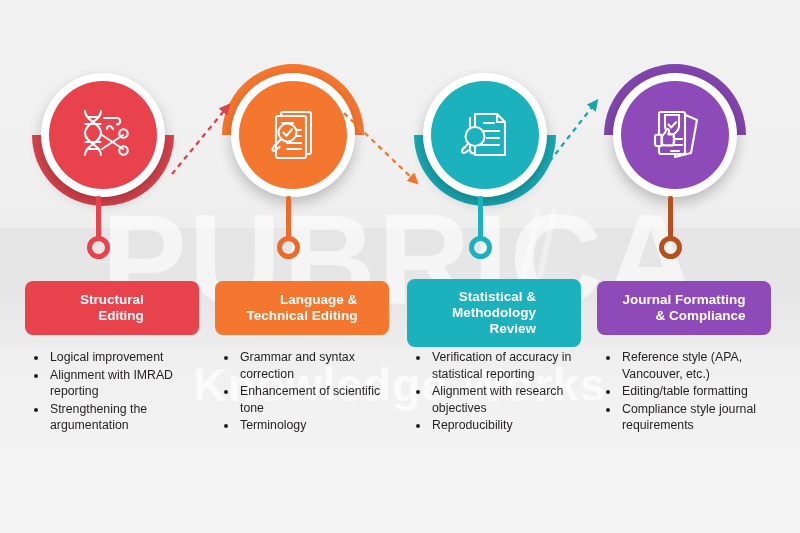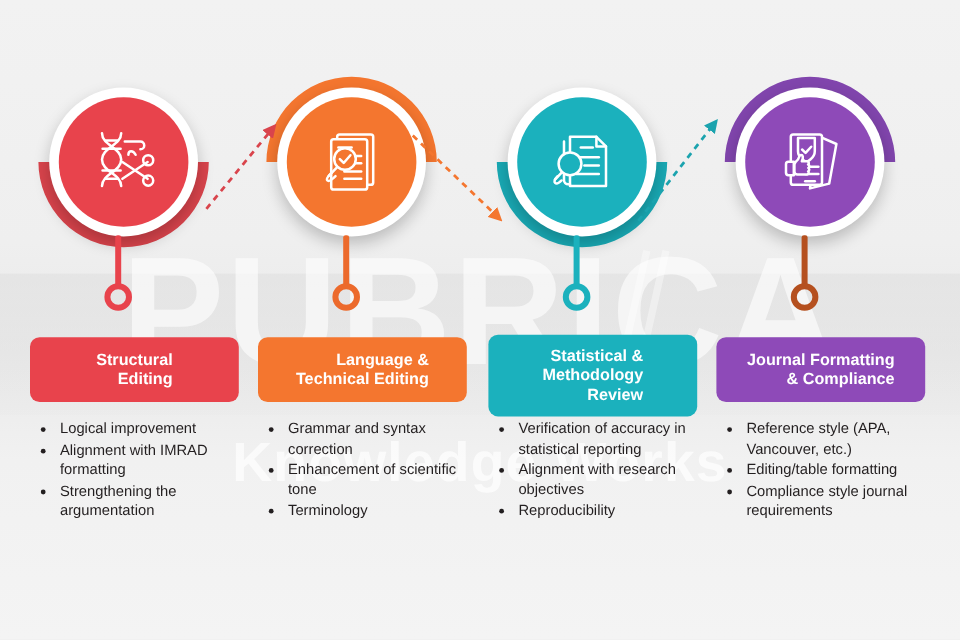--- a/index.html
+++ b/index.html
@@ -229,21 +229,21 @@
     <div class="stem" style="background:#e8434c;"></div>
     <div class="ringdot" style="border-color:#e8434c;"></div>
     <div class="chip" style="background:#e8434c;">
       <div>
         <span>Structural</span>
         <span>Editing</span>
       </div>
     </div>
     <ul class="blist">
       <li>Logical improvement</li>
-      <li>Alignment with IMRAD formatting</li>
+      <li>Alignment with IMRAD reporting</li>
       <li>Strengthening the argumentation</li>
     </ul>
   </div>
 
   <div class="col" id="col1">
     <svg class="arc" viewBox="0 0 146 146">
       <path d="M2,73 A71,71 0 0 1 144,73 L113,73 A40,40 0 0 0 33,73 Z" fill="#f4762f"></path>
     </svg>
     <div class="node">
       <div class="disc" style="background:#f4762f;">

